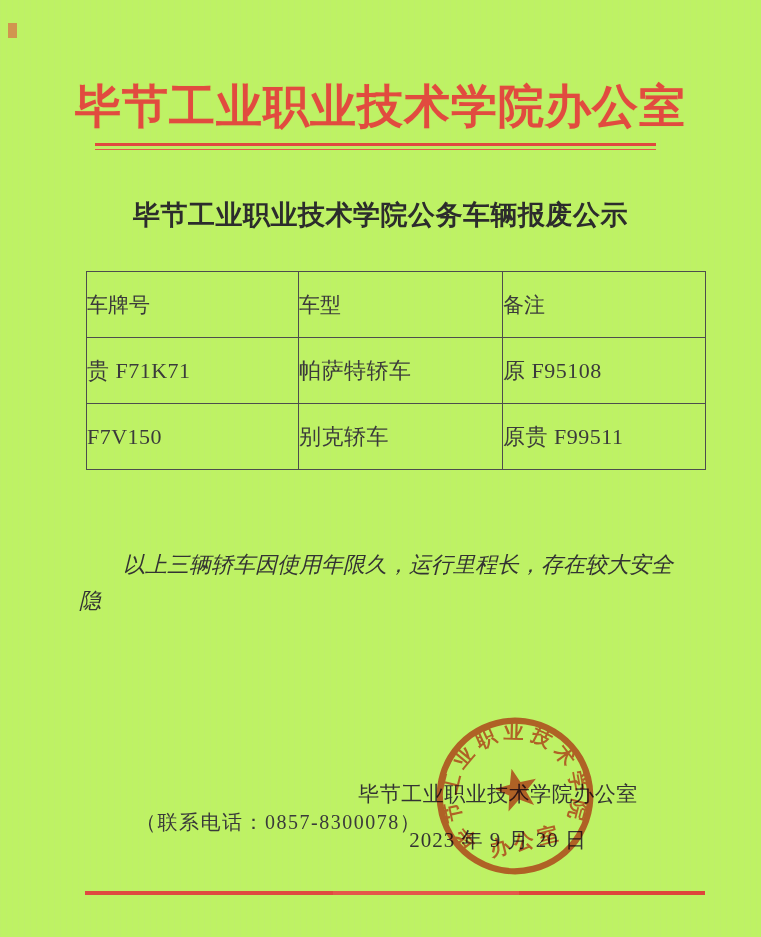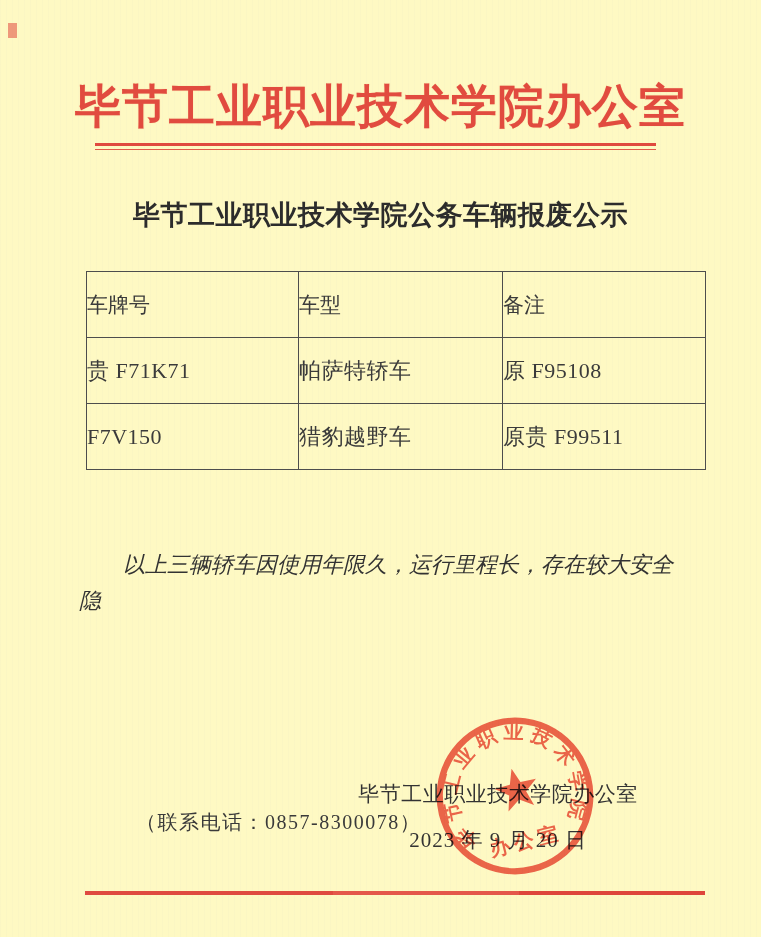--- a/index.html
+++ b/index.html
@@ -3,21 +3,21 @@
 <meta charset="utf-8">
 <style>
   html,body{margin:0;padding:0;}
   body{
     width:761px;height:937px;
     background:#fdfdfc;
     font-family:"Liberation Serif","DejaVu Serif",serif;
   }
   .page{
     position:relative;width:761px;height:937px;overflow:hidden;
-    background:#fef9c3;
+    background:#bef264;
   }
   
   .page::before{
     content:"";position:absolute;inset:0;pointer-events:none;
     background:repeating-linear-gradient(90deg,
       rgba(190,190,200,0.05) 0 1px, rgba(255,255,255,0) 1px 6px);
   }
   .corner-mark{
     position:absolute;left:8px;top:23px;width:9px;height:15px;
     background:rgba(224,73,62,0.55);
@@ -100,21 +100,21 @@
       <th>车型</th>
       <th>备注</th>
     </tr>
     <tr>
       <td>贵 F71K71</td>
       <td>帕萨特轿车</td>
       <td>原 F95108</td>
     </tr>
     <tr>
       <td>F7V150</td>
-      <td>猎豹越野车</td>
+      <td>别克轿车</td>
       <td>原贵 F99511</td>
     </tr>
   </tbody>
     </table>
 
   <div class="notice">
     <div class="indent">以上三辆轿车因使用年限久，运行里程长，存在较大安全隐</div>
   </div>
 
   <div class="sig-block">

